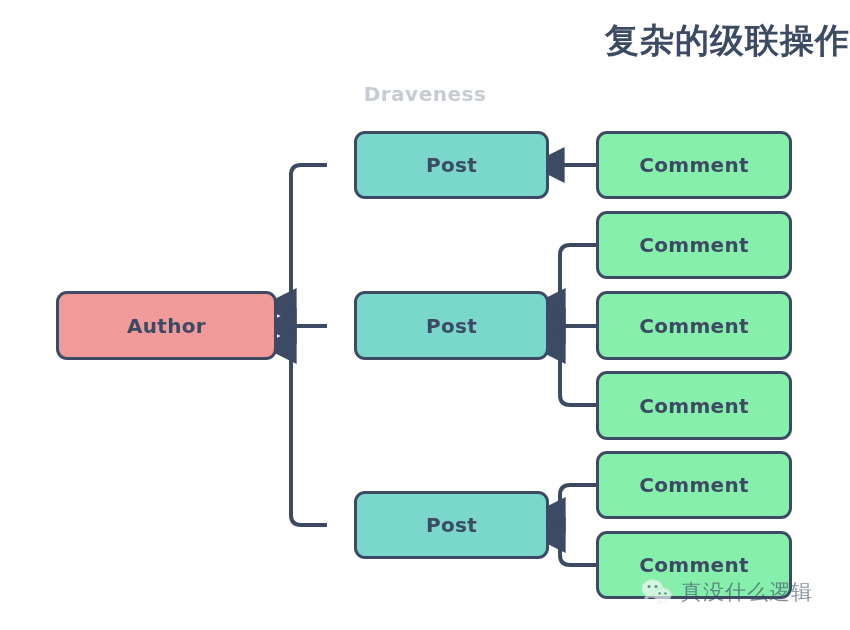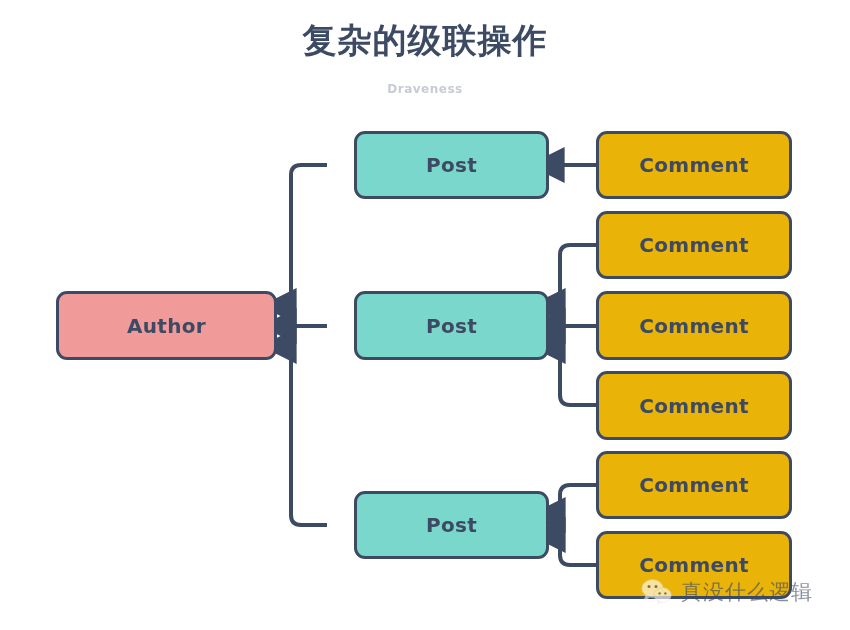--- a/index.html
+++ b/index.html
@@ -13,34 +13,34 @@
     height: 630px;
     background: #ffffff;
     overflow: hidden;
     font-family: "DejaVu Sans", "Liberation Sans", sans-serif;
   }
   #title {
     position: absolute;
     left: 0;
     top: 18px;
     width: 850px;
-    text-align: center;
+    text-align: right;
     font-size: 34px;
     font-weight: bold;
     color: #3D4A63;
     letter-spacing: 1px;
     line-height: 44px;
   }
   #subtitle {
     position: absolute;
     left: 0;
     top: 82px;
     width: 850px;
     text-align: center;
-    font-size: 12px;
+    font-size: 20px;
     font-weight: bold;
     color: #c7cbd4;
     letter-spacing: 0.5px;
   }
   #edges {
     position: absolute;
     left: 0;
     top: 0;
     width: 850px;
     height: 630px;
@@ -53,21 +53,21 @@
     display: flex;
     align-items: center;
     justify-content: center;
     font-size: 20px;
     font-weight: bold;
     color: #3D4A63;
     letter-spacing: 0.3px;
   }
   .node-author { background: #F09A99; }
   .node-post   { background: #7AD7CC; margin-left: 27px; }
-  .node-comment{ background: #eab308; justify-content: center; }
+  .node-comment{ background: #86efac; justify-content: center; }
 
   #watermark {
     position: absolute;
     left: 640px;
     top: 578px;
     display: flex;
     align-items: center;
     gap: 7px;
     opacity: 0.62;
   }

